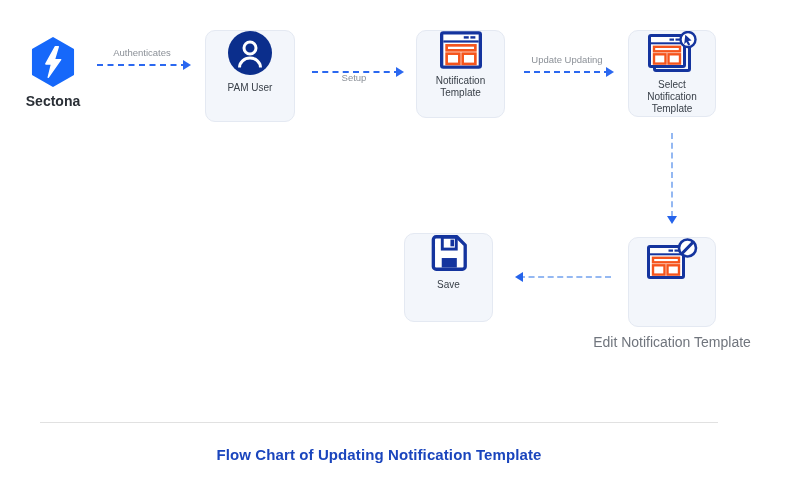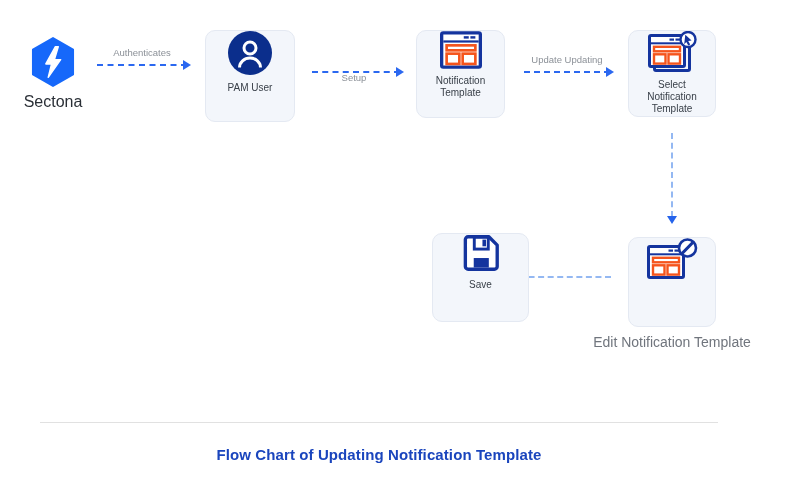--- a/index.html
+++ b/index.html
@@ -28,21 +28,21 @@
     border:1px solid var(--box-border);
     border-radius:10px;
     display:flex;flex-direction:column;align-items:center;justify-content:flex-start;
     gap:7px;
   }
   .node-label{
     font-size:10px;color:var(--label-dark);text-align:center;line-height:12px;
     padding:0 4px;
   }
   .logo-wrap{position:absolute;display:flex;flex-direction:column;align-items:center;gap:6px;}
-  .logo-label{font-size:16px;color:#2a2f36;text-align:center;}
+  .logo-label{font-size:14px;color:#2a2f36;text-align:center;font-weight:bold;}
 
   .arrow-label{
     position:absolute;font-size:9.5px;color:var(--label-gray);text-align:center;line-height:12px;
   }
   .arrow-label.left-align{text-align:left;}
 
   .harrow{position:absolute;height:0;border-top:2px dashed var(--arrow-blue);}
   .harrow.point-right::after{
     content:"";position:absolute;right:-4px;top:-6px;width:0;height:0;
     border-top:5px solid transparent;border-bottom:5px solid transparent;
@@ -145,21 +145,21 @@
         <rect x="21.5" y="27.3" width="11.5" height="9.3" fill="#ffffff" stroke="#f5541c" stroke-width="2.4"></rect>
       </g>
       <circle cx="41.5" cy="10" r="8.5" fill="#ffffff" stroke="#14349e" stroke-width="2.6"></circle>
       <line x1="37" y1="14.5" x2="45.8" y2="5.5" stroke="#14349e" stroke-width="3.2" stroke-linecap="round"></line>
     </svg>
   </div>
   <div class="edit-caption" style="left:593px;top:334px;width:158px;">Edit Notification Template</div>
 
   <div class="harrow light point-left" style="left:519px;top:276px;width:92px;"></div>
 
-  <div class="node-box" style="left:432px;top:233px;width:97px;height:89px;">
+  <div class="node-box" style="left:404px;top:233px;width:89px;height:89px;">
     <svg width="38" height="38" viewBox="0 0 34 34">
       <path d="M5.5 2.5 H24 L31.5 10 V29 a2.5 2.5 0 0 1 -2.5 2.5 H5.5 a2.5 2.5 0 0 1 -2.5 -2.5 V5 a2.5 2.5 0 0 1 2.5 -2.5 Z" fill="#ffffff" stroke="#14349e" stroke-width="3" stroke-linejoin="round"></path>
       <rect x="11" y="2.8" width="12.5" height="10.7" fill="none" stroke="#14349e" stroke-width="2.6"></rect>
       <rect x="18.3" y="5" width="3.2" height="6" fill="#14349e"></rect>
       <rect x="10.5" y="21.5" width="13.5" height="8.5" fill="#14349e"></rect>
     </svg>
     <div class="node-label">Save</div>
   </div>
 
   <div class="divider" style="left:40px;top:422px;width:678px;"></div>

